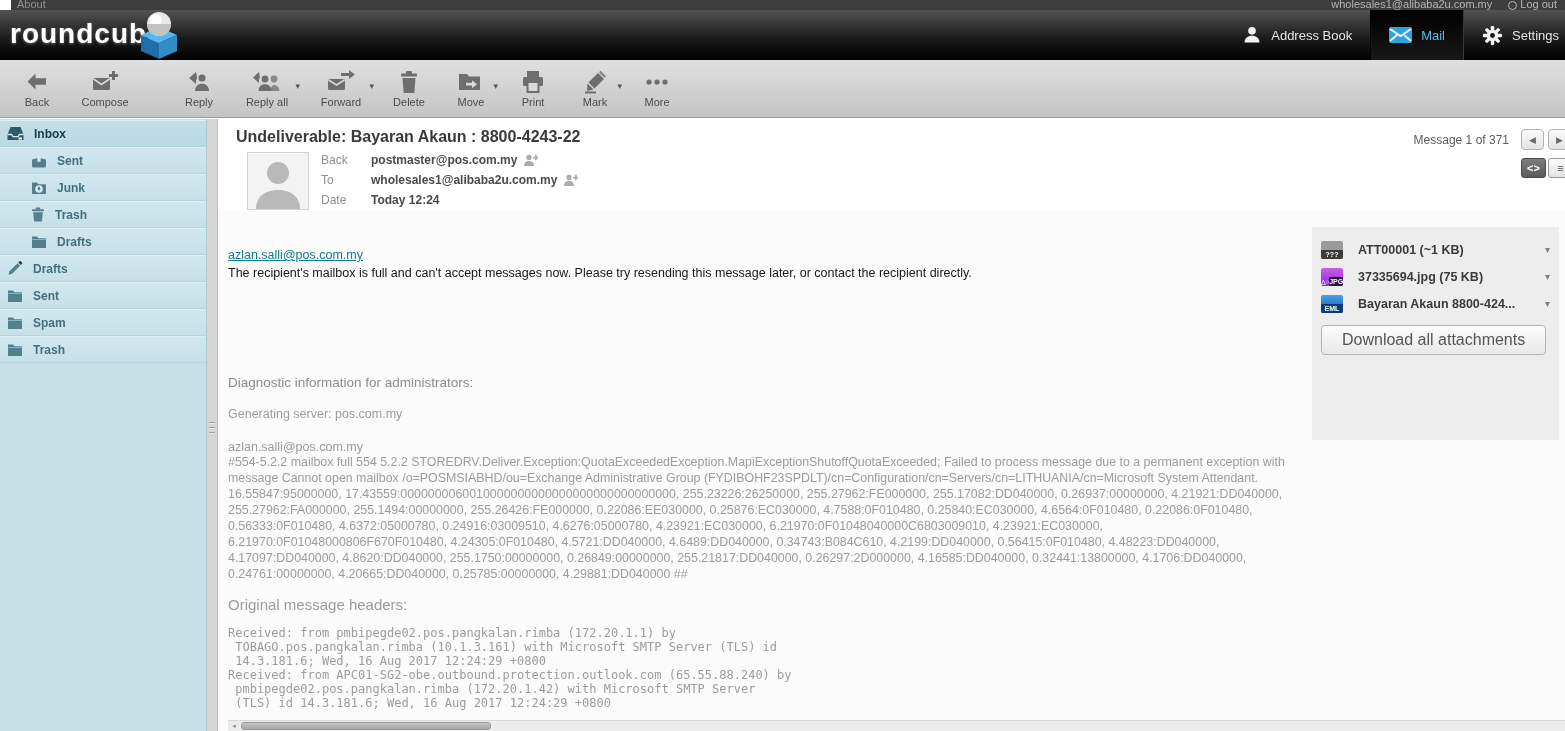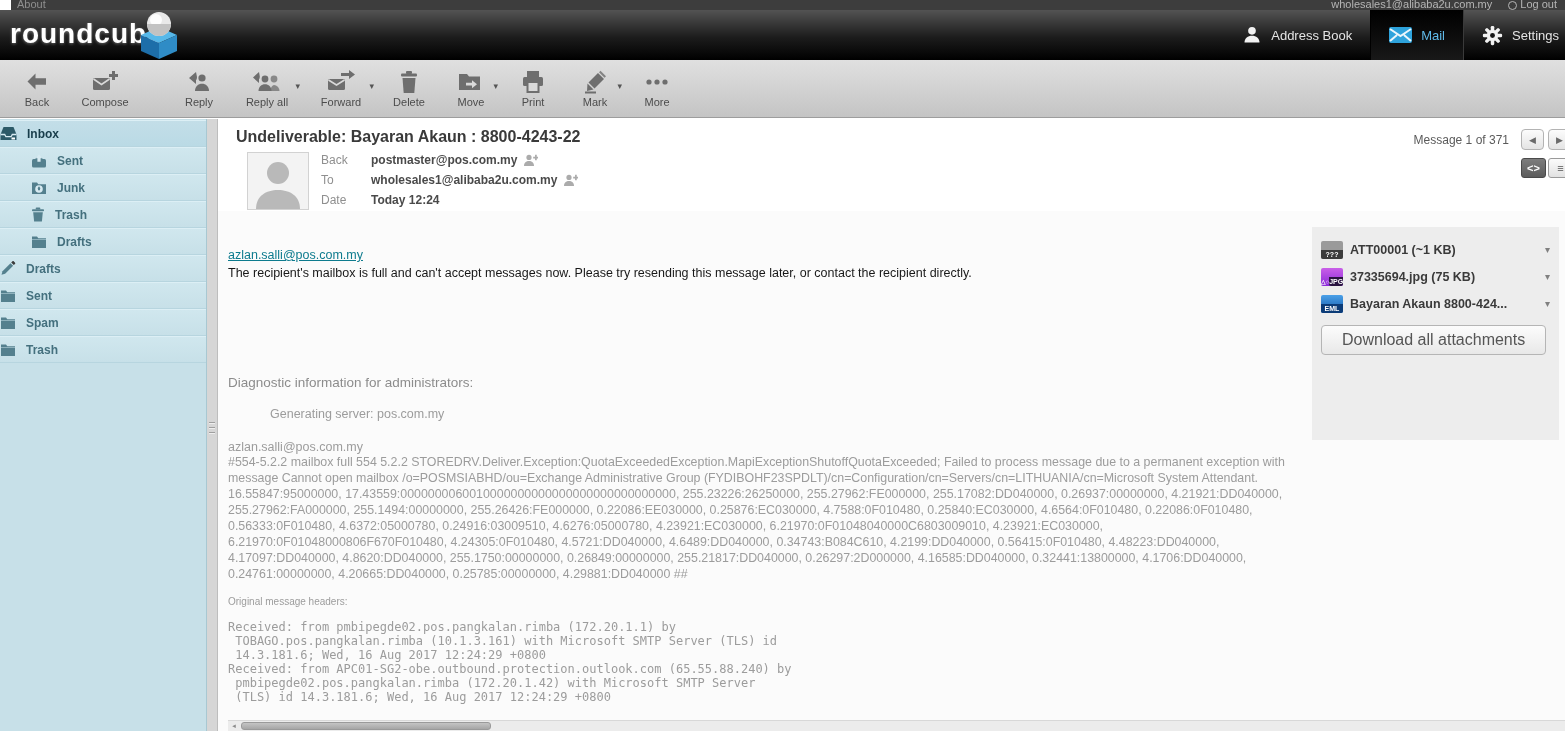--- a/index.html
+++ b/index.html
@@ -33,21 +33,21 @@
   .tbtn.wide { width:74px; }
   .tbtn svg { display:block; }
   .tbtn .caret { position:absolute; right:4px; top:18px; font-size:9px; color:#555; }
   .tspacer { width:26px; }
   .ticon { color:#6e6e6e; }
 
   
   .main { position:absolute; top:119px; left:0; right:0; bottom:0; display:flex; }
 
   .sidebar { width:207px; background:#c7e0e8; border-right:1px solid #a8c8d2; padding-top:1px; }
-  .folder { height:27px; display:flex; align-items:center; gap:10px; padding-left:0;
+  .folder { height:27px; display:flex; align-items:center; gap:10px; padding-left:7px;
             font-size:12px; font-weight:bold; color:#44707e; cursor:pointer;
             border-bottom:1px solid #b7d5df; border-top:1px solid #dcEFf5;
             background:linear-gradient(#d0e7ee,#c7e0e8); }
   .folder.indent { padding-left:31px; }
   .folder.selected { color:#173c4a; background:linear-gradient(#c3deE8,#badAe5); }
   .folder svg { flex:0 0 auto; }
 
   .splitter { width:11px; background:#d6d6d6; border-right:1px solid #bdbdbd; position:relative; cursor:col-resize; }
   .splitter .grip { position:absolute; top:300px; left:2px; width:6px; }
   .splitter .grip i { display:block; height:2px; margin:3px 0; background:#9f9f9f; border-bottom:1px solid #eee; }
@@ -73,31 +73,31 @@
   .flabel { width:50px; color:#8f8f8f; }
   .fvalue { font-weight:bold; color:#4a4a4a; }
   .addcontact { margin-left:7px; opacity:.75; }
 
   
   .msgbody { position:absolute; top:92px; left:0; right:0; bottom:0; background:#fbfbfb; padding:13px 0 0 10px; }
   .failhead { font-size:15px; font-weight:bold; color:#1b3a60; }
   .rcptlink { display:inline-block; margin-top:24px; font-size:12.5px; color:#0d7b8e; text-decoration:underline; cursor:pointer; }
   .failtext { margin-top:3px; font-size:12.5px; color:#181818; }
   .diaghead { margin-top:95px; font-size:13.5px; font-weight:normal; color:#8c8c8c; }
-  .genserver { margin-top:17px; font-size:12.5px; color:#9c9c9c;margin-left:42px; }
+  .genserver { margin-top:17px; font-size:12.5px; color:#9c9c9c; }
   .diagrcpt  { margin-top:19px; font-size:12.5px; color:#9c9c9c; }
   .diagtext  { width:1066px; font-size:12.4px; line-height:16px; color:#9c9c9c; }
-  .hdrshead  { margin-top:14px; font-size:10px; color:#9c9c9c; }
+  .hdrshead  { margin-top:14px; font-size:15px; color:#9c9c9c; }
   .rawhdrs   { margin-top:13px; font-family:"DejaVu Sans Mono", monospace; font-size:12px;
                line-height:14px; color:#9c9c9c; white-space:pre; }
 
   
   .attachpanel { position:absolute; right:6px; top:108px; width:247px; height:213px;
                  background:#ededed; padding:9px 9px 0 9px; }
-  .attrow { height:27px; display:flex; align-items:center; gap:7px; cursor:pointer; }
+  .attrow { height:27px; display:flex; align-items:center; gap:15px; cursor:pointer; }
   .attname { font-size:12.5px; font-weight:bold; color:#3a3a3a; white-space:nowrap; overflow:hidden; }
   .attcaret { margin-left:auto; color:#808080; font-size:10px; }
   .fileicon { width:22px; height:18px; border-radius:2px; color:#fff; font-size:7px; font-weight:bold;
               display:flex; align-items:flex-end; justify-content:center; line-height:9px; }
   .fi-unk { background:#9a9a9a; }
   .fi-unk b { background:#3c3c3c; width:100%; text-align:center; border-radius:0 0 2px 2px; }
   .fi-jpg { background:linear-gradient(#c95fe8,#8a2bd8); }
   .fi-jpg b { background:#2a1440; width:100%; text-align:center; border-radius:0 0 2px 2px; }
   .fi-eml { background:linear-gradient(#4aa0e8,#1358a8); }
   .fi-eml b { background:#0c3c78; width:100%; text-align:center; border-radius:0 0 2px 2px; }

